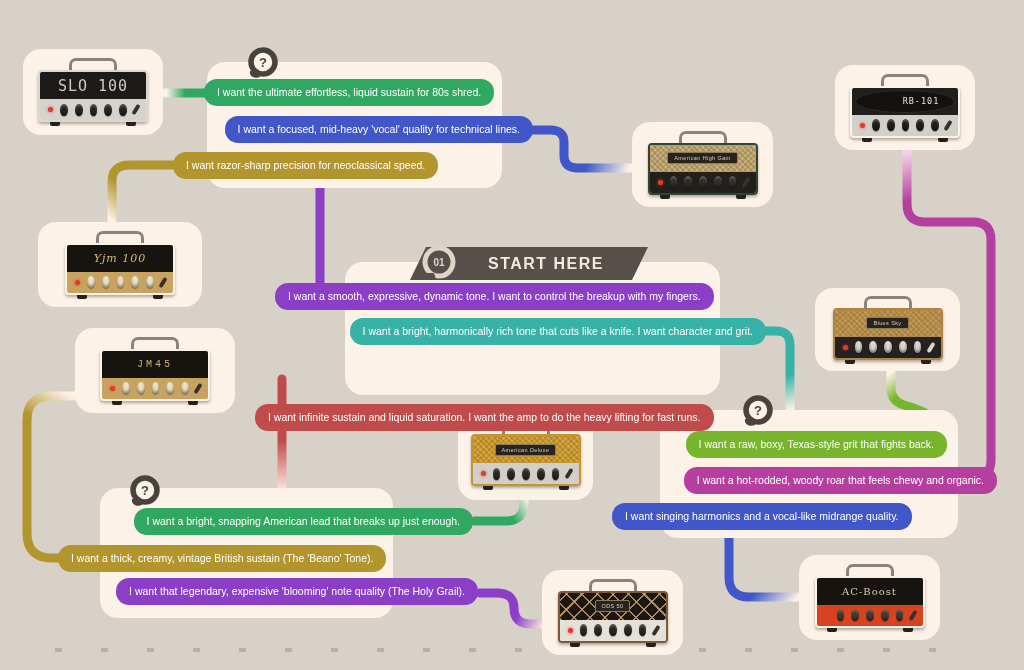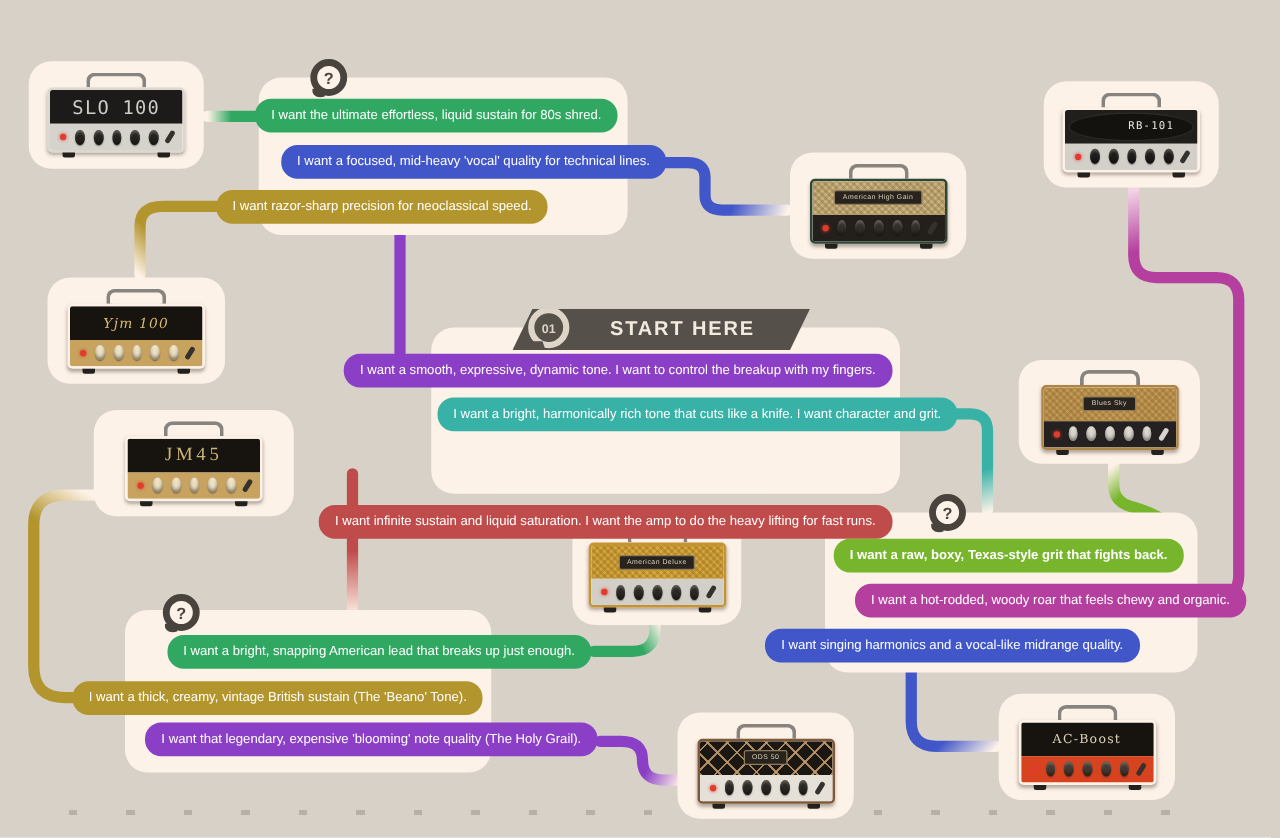--- a/index.html
+++ b/index.html
@@ -54,21 +54,21 @@
   .badge{background:#28231c;color:#d9cfbd;font-size:5.5px;letter-spacing:.4px;padding:2px 6px;
       border:1px solid #8d7c5a;border-radius:2px;white-space:nowrap;}
   .oval{background:#14120f;border-radius:50%;width:92%;height:21px;display:flex;align-items:center;justify-content:center;
       border:1px solid #2e2b27;}
 
   .amp-slo{--atop:#1d1b19;--apanel:#d6d3cd;--aknob:#26241f;--aframe:#dcd8d1;--alogocolor:#cfccc5;}
   .amp-slo .amp-logo{font-family:"DejaVu Sans Mono",monospace;}
   .amp-yjm{--atop:#17130e;--apanel:#c8a360;--aknob:#efe2c2;--alogocolor:#d9ba6e;}
   .amp-yjm .amp-logo{font-family:"DejaVu Serif",serif;font-style:italic;font-size:11px;}
   .amp-jm45{--atop:#17130e;--apanel:#c8a360;--aknob:#efe2c2;--alogocolor:#cbb277;}
-  .amp-jm45 .amp-logo{font-family:Liberation Serif, serif;font-size:15px;letter-spacing:3px;}
+  .amp-jm45 .amp-logo{font-family:Liberation Mono, monospace;font-size:10px;letter-spacing:3px;}
   .amp-rb{--atop:#211f1c;--apanel:#d3d0ca;--aknob:#1f1d1a;--alogocolor:#e8e4da;}
   .amp-rb .amp-logo{font-family:"DejaVu Sans Mono",monospace;font-size:8.5px;padding-left:32px;}
   .amp-ahg{--atop:#c9b384;--apanel:#23201c;--aknob:#33302b;--aframe:#2d4637;}
   .amp-deluxe{--atop:#d9a838;--apanel:#d2cfc8;--aknob:#2b2823;--aframe:#c49432;}
   .amp-bluessky{--atop:#c59a56;--apanel:#242120;--aknob:#dcd8d0;--aframe:#ad8445;}
   .amp-ods{--atop:#1b1712;--apanel:#e5e1d9;--aknob:#2b2823;--aframe:#7c5a39;}
   .amp-ac{--atop:#17140f;--apanel:#d8431f;--aknob:#453a31;--alogocolor:#d9cdb4;}
   .amp-ac .amp-logo{font-family:"DejaVu Serif",serif;font-size:10px;}
   .tweed{background-image:repeating-linear-gradient(45deg,rgba(122,92,33,.28) 0 2px,transparent 2px 4px),
       repeating-linear-gradient(-45deg,rgba(122,92,33,.22) 0 2px,transparent 2px 4px);}
@@ -227,21 +227,21 @@
           <span class="switch"></span>
           </div>
       </div>
       <div class="amp-feet">
           <i></i>
           <i></i>
         </div>
     </div>
   </div>
 
-  <div class="card" style="left:38px;top:222px;width:142px;height:85px;">
+  <div class="card" style="left:38px;top:222px;width:164px;height:85px;">
     <div class="amp amp-yjm">
       <div class="amp-handle"></div>
       <div class="amp-head">
         <div class="amp-top">
             <span class="amp-logo">Yjm 100</span>
           </div>
         <div class="amp-panel">
             <span class="led"></span>
           <span class="knob"></span>
             <span class="knob"></span>
@@ -404,21 +404,21 @@
   </svg>
 
   <div class="bubble bg-green" style="left:204px;top:79px;">I want the ultimate effortless, liquid sustain for 80s shred.</div>
   <div class="bubble bg-blue" style="right:491px;top:116px;">I want a focused, mid-heavy 'vocal' quality for technical lines.</div>
   <div class="bubble bg-olive" style="left:173px;top:152px;">I want razor-sharp precision for neoclassical speed.</div>
 
   <div class="bubble bg-purple" style="left:275px;top:283px;">I want a smooth, expressive, dynamic tone. I want to control the breakup with my fingers.</div>
   <div class="bubble bg-teal" style="right:258px;top:318px;">I want a bright, harmonically rich tone that cuts like a knife. I want character and grit.</div>
   <div class="bubble bg-red" style="left:255px;top:370px;margin-top:34px;">I want infinite sustain and liquid saturation. I want the amp to do the heavy lifting for fast runs.</div>
 
-  <div class="bubble bg-lime" style="right:77px;top:431px;font-weight:bold;">I want a raw, boxy, Texas-style grit that fights back.</div>
+  <div class="bubble bg-lime" style="right:77px;top:431px;">I want a raw, boxy, Texas-style grit that fights back.</div>
   <div class="bubble bg-magenta" style="right:27px;top:467px;">I want a hot-rodded, woody roar that feels chewy and organic.</div>
   <div class="bubble bg-blue" style="left:612px;top:503px;">I want singing harmonics and a vocal-like midrange quality.</div>
 
   <div class="bubble bg-green" style="right:551px;top:508px;">I want a bright, snapping American lead that breaks up just enough.</div>
   <div class="bubble bg-olive" style="left:58px;top:545px;">I want a thick, creamy, vintage British sustain (The 'Beano' Tone).</div>
   <div class="bubble bg-purple" style="right:546px;top:578px;">I want that legendary, expensive 'blooming' note quality (The Holy Grail).</div>
 
   <div class="footer-marks"></div>
 </div>
 

